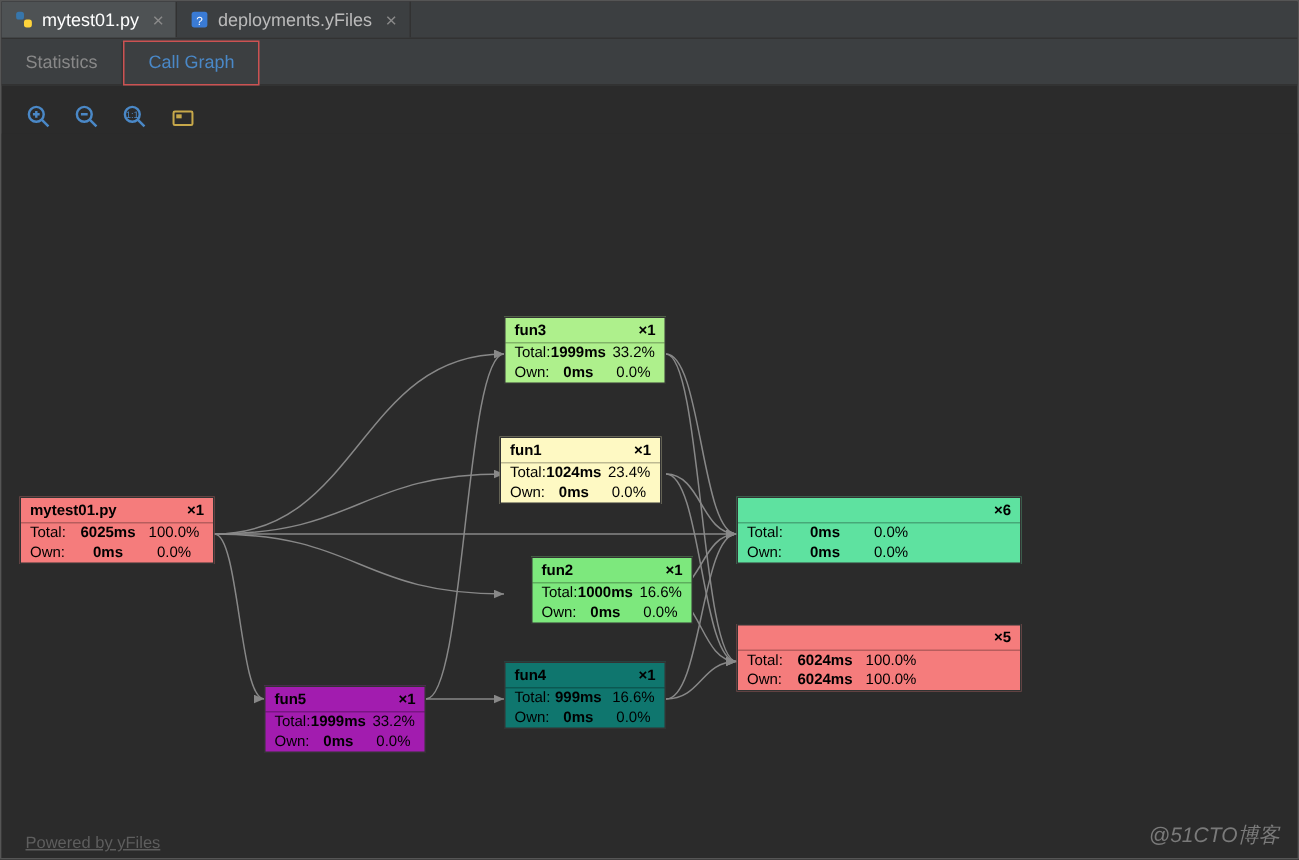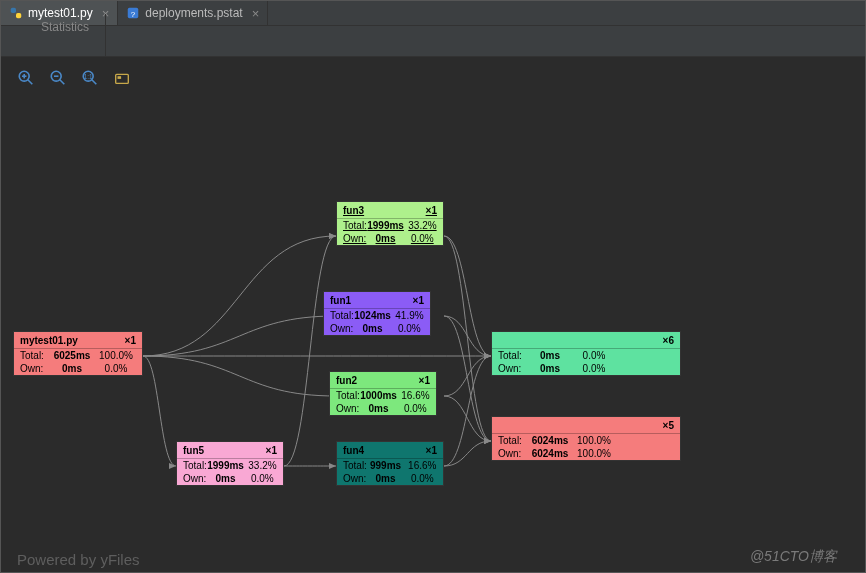--- a/index.html
+++ b/index.html
@@ -40,25 +40,24 @@
   }
   .close-x { color: #8a8a8a; font-size: 13px; margin-left: 4px;}
   .subtabs {
     display: flex;
     background: #3c3f41;
     height: 30px;
     border-bottom: 1px solid #323232;
     align-items:flex-end;
   }
   .subtab {
-    padding: 6px 16px 22px 16px;
+    padding: 6px 16px 8px 16px;
     cursor: pointer;
     border-right: 1px solid #323232;
     color:#888;
-    margin-left:24px;
   }
   .subtab.active {
     border: 1px solid #cc5252;
     color: #4a88c7;
     background:#3c3f41;
     margin-bottom:-1px;
   }
   .toolbar {
     display: flex;
     gap: 14px;
@@ -86,26 +85,26 @@
     border-bottom: 1px solid rgba(0,0,0,0.25);
   }
   .node-row {
     display:flex;
     padding: 1px 6px 1px 6px;
   }
   .nr-label { width: 30px; }
   .nr-val { font-weight:bold; width: 44px; text-align:center; padding-right:4px;}
   .nr-pct { width: 36px; text-align:center;}
   .watermark {
-    position:absolute; right:28px; bottom:6px;
+    position:absolute; right:12px; bottom:6px;
     color:#7a7a7a; font-style:italic; font-size:14px;
   }
   .footer {
     position:absolute; left:16px; bottom:4px;
-    color:#5e5e5e; font-size:15px;
+    color:#5e5e5e; font-size:11px;text-decoration:underline;
   }
   svg.edges { position:absolute; left:0; top:0; width:100%; height:100%; pointer-events:none;}
 </style>
 </head>
 <body>
 
 <div class="tabs-editor">
   <div class="tab active">
     <span class="py-icon">
       <svg viewBox="0 0 16 16">
@@ -116,27 +115,28 @@
     <span>mytest01.py</span>
     <span class="close-x">×</span>
   </div>
   <div class="tab">
     <span class="py-icon">
       <svg viewBox="0 0 16 16">
           <rect x="2" y="2" width="12" height="12" rx="2" fill="#3a7bd5"></rect>
           <text x="8" y="12" font-size="9" text-anchor="middle" fill="#fff">?</text>
         </svg>
     </span>
-    <span>deployments.pstat</span>
+    <span>deployments.yFiles</span>
     <span class="close-x">×</span>
   </div>
 </div>
 
 <div class="subtabs">
   <div class="subtab">Statistics</div>
+  <div class="subtab active">Call Graph</div>
 </div>
 
 <div class="toolbar">
   <span class="tb-icon">
     <svg viewBox="0 0 20 20" stroke="#4a88c7" fill="none" stroke-width="1.8">
         <circle cx="8" cy="8" r="5.5"></circle>
         <line x1="12" y1="12" x2="17" y2="17"></line>
         <line x1="8" y1="5.5" x2="8" y2="10.5"></line>
         <line x1="5.5" y1="8" x2="10.5" y2="8"></line>
       </svg>
@@ -195,69 +195,69 @@
         <span class="nr-label">Total:</span>
         <span class="nr-val">6025ms</span>
         <span class="nr-pct">100.0%</span>
       </div>
       <div class="node-row">
         <span class="nr-label">Own:</span>
         <span class="nr-val">0ms</span>
         <span class="nr-pct">0.0%</span>
       </div>
     </div>
-    <div class="node" style="left: 175px; top: 352px; width: 108px; background: #f9a8d4;">
+    <div class="node" style="left: 175px; top: 368px; width: 108px; background: #a21caf;">
       <div class="node-title">
         <span>fun5</span>
         <span>×1</span>
       </div>
       <div class="node-row">
         <span class="nr-label">Total:</span>
         <span class="nr-val">1999ms</span>
         <span class="nr-pct">33.2%</span>
       </div>
       <div class="node-row">
         <span class="nr-label">Own:</span>
         <span class="nr-val">0ms</span>
         <span class="nr-pct">0.0%</span>
       </div>
     </div>
-    <div class="node" style="left: 335px; top: 112px; width: 108px; background: rgb(174, 240, 140); text-decoration: underline;">
+    <div class="node" style="left: 335px; top: 122px; width: 108px; background: rgb(174, 240, 140);">
       <div class="node-title">
         <span>fun3</span>
         <span>×1</span>
       </div>
       <div class="node-row">
         <span class="nr-label">Total:</span>
         <span class="nr-val">1999ms</span>
         <span class="nr-pct">33.2%</span>
       </div>
       <div class="node-row">
         <span class="nr-label">Own:</span>
         <span class="nr-val">0ms</span>
         <span class="nr-pct">0.0%</span>
       </div>
     </div>
-    <div class="node" style="left: 322px; top: 202px; width: 108px; background: #8b5cf6;">
+    <div class="node" style="left: 332px; top: 202px; width: 108px; background: #fef9c3;">
       <div class="node-title">
         <span>fun1</span>
         <span>×1</span>
       </div>
       <div class="node-row">
         <span class="nr-label">Total:</span>
         <span class="nr-val">1024ms</span>
-        <span class="nr-pct">41.9%</span>
-      </div>
-      <div class="node-row">
-        <span class="nr-label">Own:</span>
-        <span class="nr-val">0ms</span>
-        <span class="nr-pct">0.0%</span>
-      </div>
-    </div>
-    <div class="node" style="left: 328px; top: 282px; width: 108px; background: rgb(125, 232, 125);">
+        <span class="nr-pct">23.4%</span>
+      </div>
+      <div class="node-row">
+        <span class="nr-label">Own:</span>
+        <span class="nr-val">0ms</span>
+        <span class="nr-pct">0.0%</span>
+      </div>
+    </div>
+    <div class="node" style="left: 353px; top: 282px; width: 108px; background: rgb(125, 232, 125);">
       <div class="node-title">
         <span>fun2</span>
         <span>×1</span>
       </div>
       <div class="node-row">
         <span class="nr-label">Total:</span>
         <span class="nr-val">1000ms</span>
         <span class="nr-pct">16.6%</span>
       </div>
       <div class="node-row">

